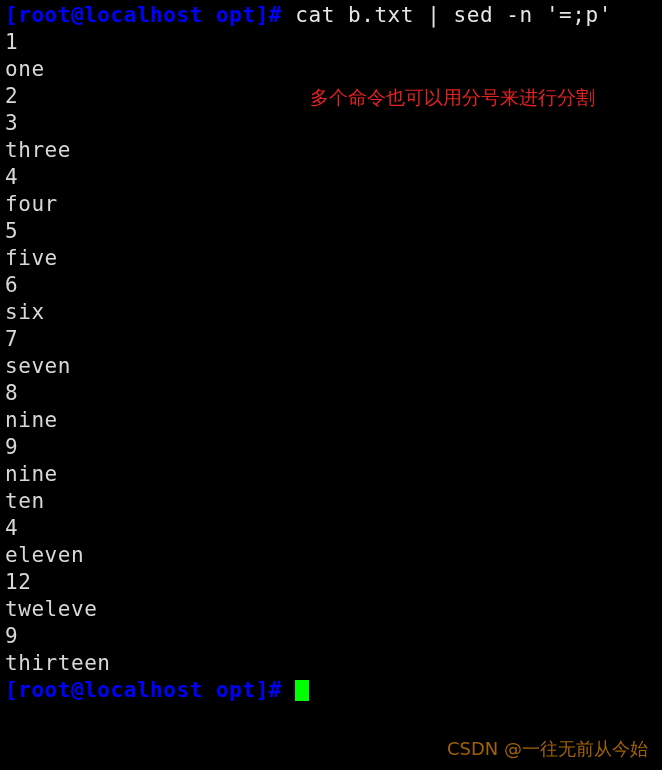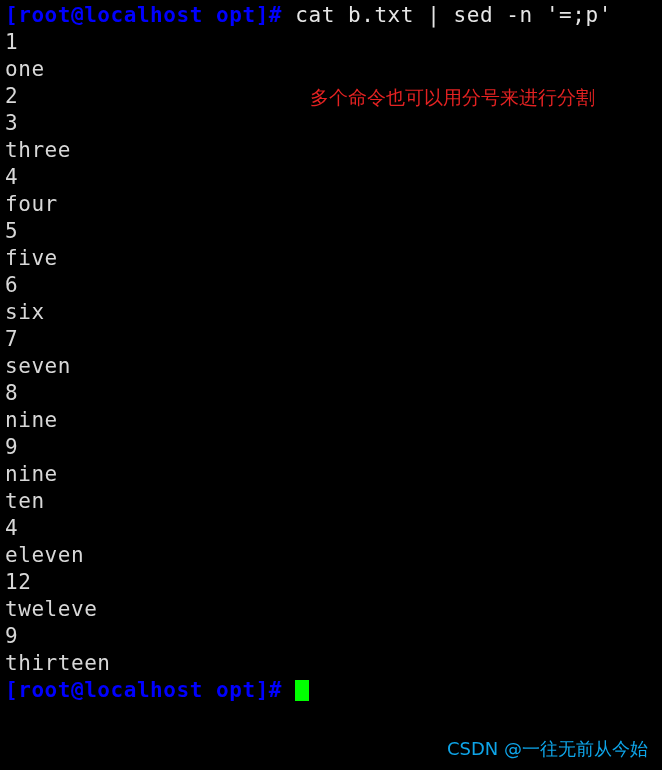--- a/index.html
+++ b/index.html
@@ -71,21 +71,21 @@
   }
 
   
   #watermark {
     position: absolute;
     right: 14px;
     bottom: 10px;
     font-family: "DejaVu Sans", "Liberation Sans", sans-serif;
     font-size: 18px;
     line-height: 22px;
-    color: #0ea5e9;
+    color: #a16207;
     white-space: pre;
   }
 </style>
 </head>
 <body>
 
 <div id="screen">
 
   <div id="terminal">
 

